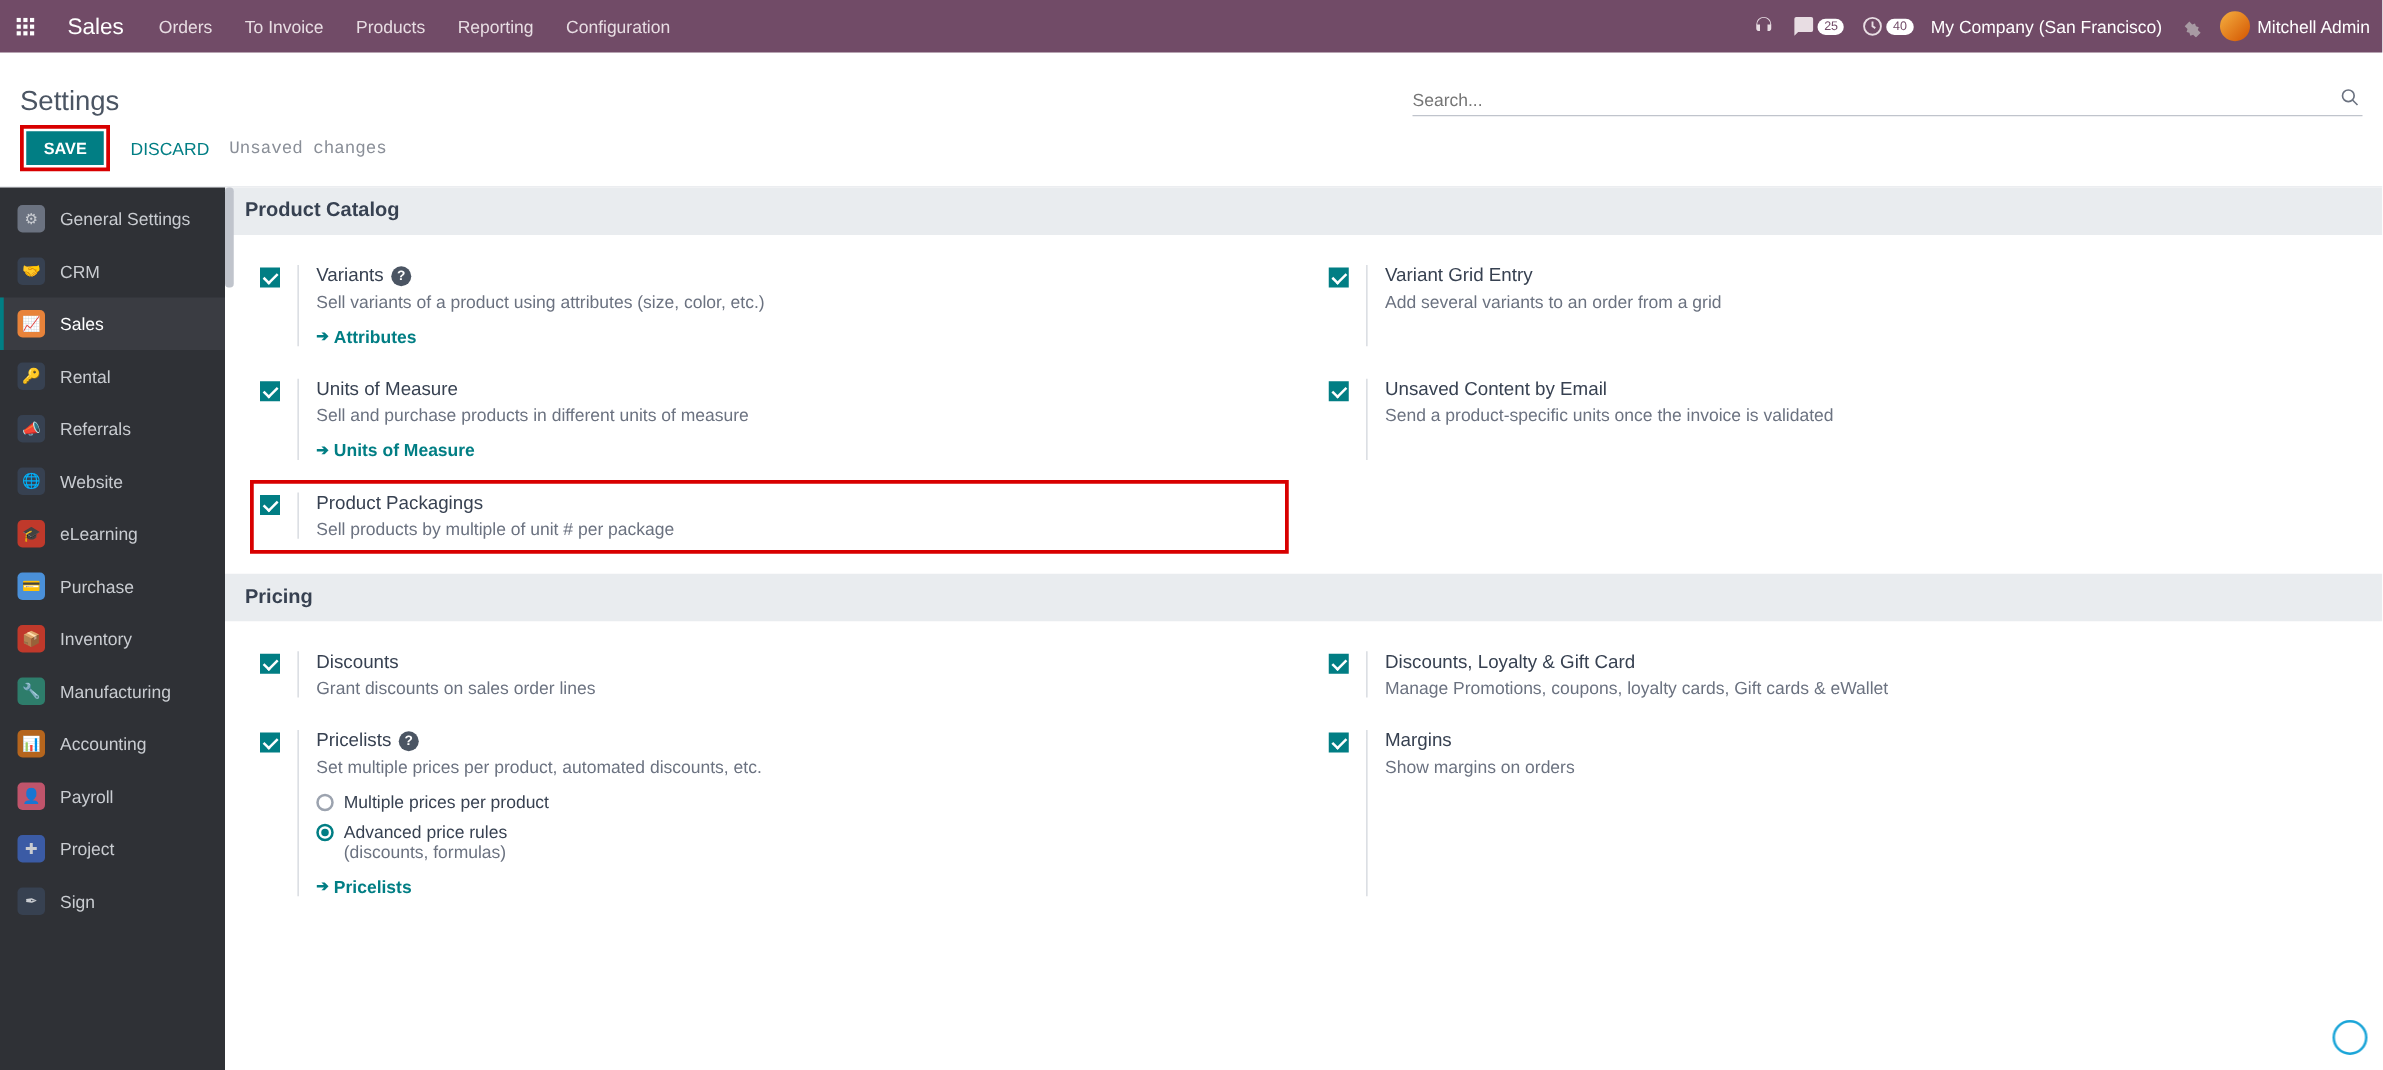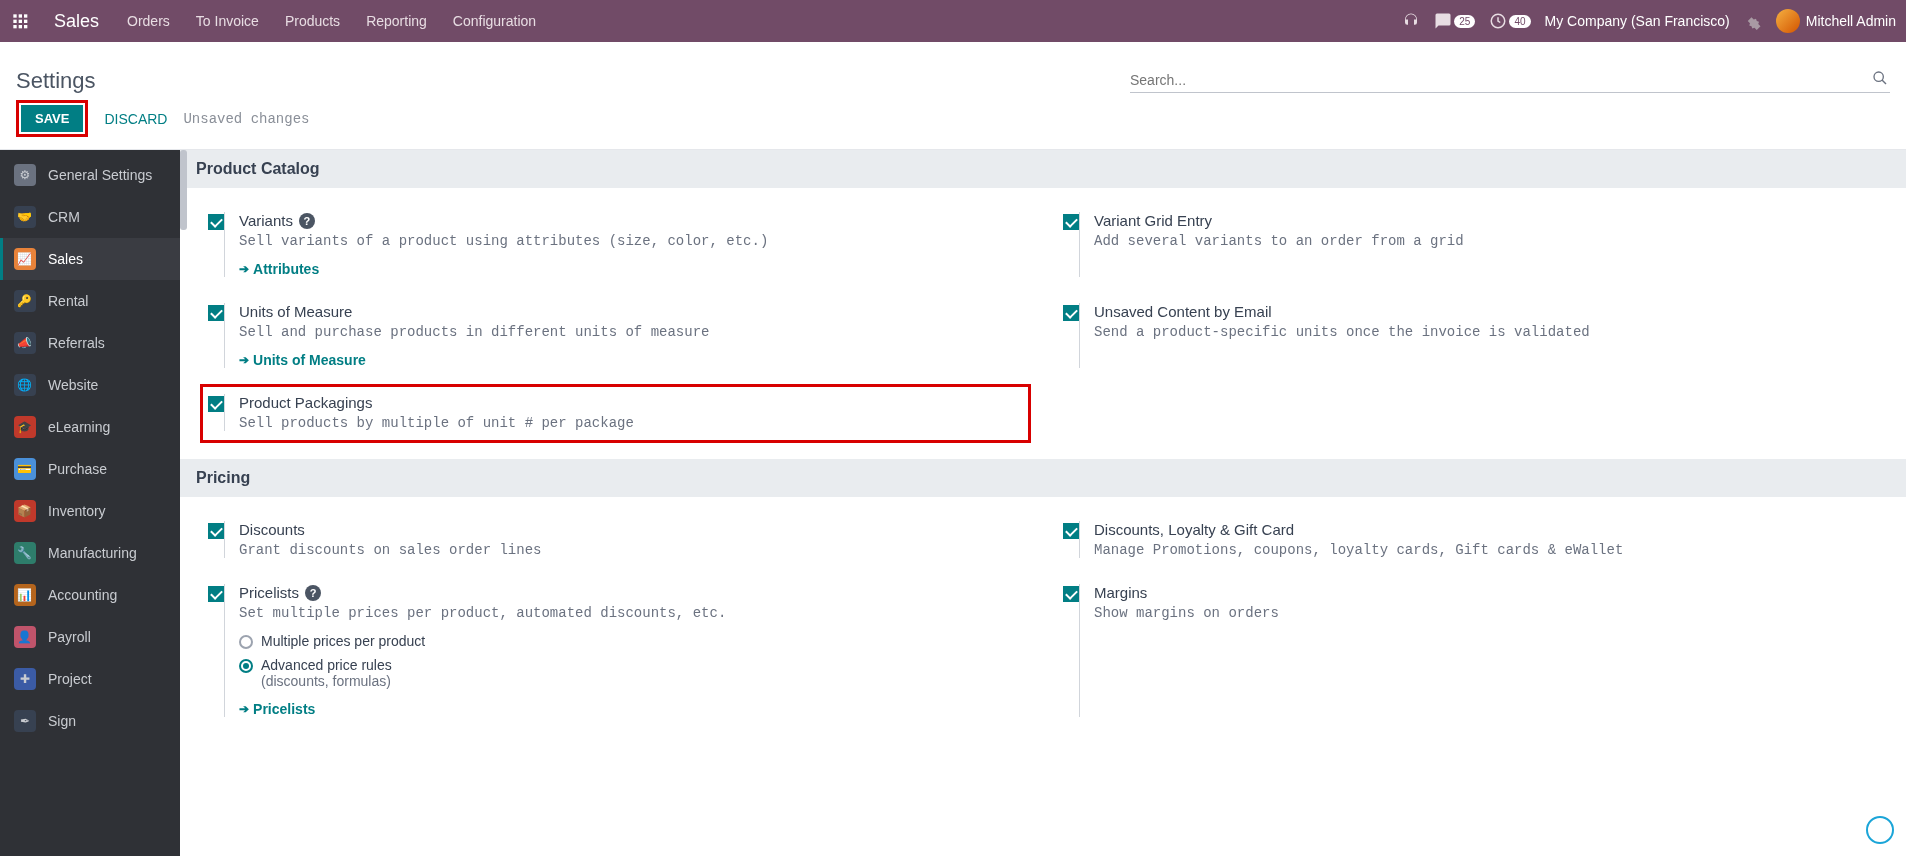--- a/index.html
+++ b/index.html
@@ -39,27 +39,27 @@
 .sidebar { width: 180px; background:#2f3136; color:#c9ccd1; padding-top:4px; flex-shrink:0; position:relative; }
 .sidebar-item { display:flex; align-items:center; gap:12px; padding: 10px 14px; cursor:pointer; font-size:14px; }
 .sidebar-item.active { background:#3a3c42; border-left:3px solid #017e84; padding-left:11px; color:#fff; }
 .sidebar-icon { width:22px; height:22px; border-radius:4px; display:inline-flex; align-items:center; justify-content:center; font-size:12px; flex-shrink:0; }
 .ic-general{background:#6b7280;} .ic-crm{background:#374151;} .ic-sales{background:#e8833a;} .ic-rental{background:#374151;} .ic-referrals{background:#374151;} .ic-website{background:#374151;} .ic-elearning{background:#c0392b;} .ic-purchase{background:#4a90d9;} .ic-inventory{background:#c0392b;} .ic-manufacturing{background:#2e7d6b;} .ic-accounting{background:#b5651d;} .ic-payroll{background:#c0546b;} .ic-project{background:#3b5ba5;} .ic-sign{background:#374151;}
 .sidebar-scroll { position:absolute; right:-7px; top:0; width:7px; height:80px; background:#c0c4cc; border-radius:3px; }
 
 .content { flex:1; overflow-y:auto; padding-bottom:40px; }
 .section-header { background:#e9ecef; padding: 10px 16px; font-size:16px; font-weight:600; color:#374151; }
 .settings-grid { display:grid; grid-template-columns: 1fr 1fr; column-gap: 40px; row-gap: 26px; padding: 24px 28px 28px 28px; }
-.setting-row { display:flex; }
+.setting-row { display:flex; gap: 14px; }
 .setting-row.highlighted { outline: 3px solid #d80000; outline-offset: -1px; padding: 8px 6px 10px 6px; margin: -8px -6px -10px -6px; }
 .chk { width:16px; height:16px; background:#017e84; display:inline-flex; align-items:center; justify-content:center; flex-shrink:0; margin-top:2px; cursor:pointer; position:relative; }
 .chk::after { content:""; width:5px; height:9px; border:solid #fff; border-width:0 2px 2px 0; transform:rotate(45deg); margin-top:-2px; }
 .setting-body { border-left: 1px solid #d1d5db; padding-left: 14px; }
 .setting-title { font-size:15px; font-weight:500; color:#374151; display:flex; align-items:center; gap:6px; }
-.setting-desc { font-size:14px; color:#6b7280; margin-top:4px;font-family:Liberation Mono, monospace; }
+.setting-desc { font-size:14px; color:#6b7280; margin-top:4px; }
 .setting-link { display:inline-flex; align-items:center; gap:4px; color:#017e84; font-size:14px; font-weight:600; margin-top:12px; cursor:pointer; }
 .setting-link .arrow { font-size:12px; }
 .help-ic { width:16px; height:16px; border-radius:50%; background:#4b5563; color:#fff; font-size:11px; display:inline-flex; align-items:center; justify-content:center; font-weight:bold; cursor:pointer; }
 .radio-group { margin-top:12px; display:flex; flex-direction:column; gap:8px; }
 .radio-opt { display:flex; align-items:flex-start; gap:8px; cursor:pointer; }
 .radio { width:14px; height:14px; border-radius:50%; border:2px solid #9ca3af; margin-top:2px; flex-shrink:0; position:relative; }
 .radio.selected { border-color:#017e84; }
 .radio.selected::after { content:""; position:absolute; top:2px; left:2px; width:6px; height:6px; border-radius:50%; background:#017e84; }
 .radio-label { font-size:14px; color:#374151; }
 .radio-sub { font-size:14px; color:#6b7280; }

